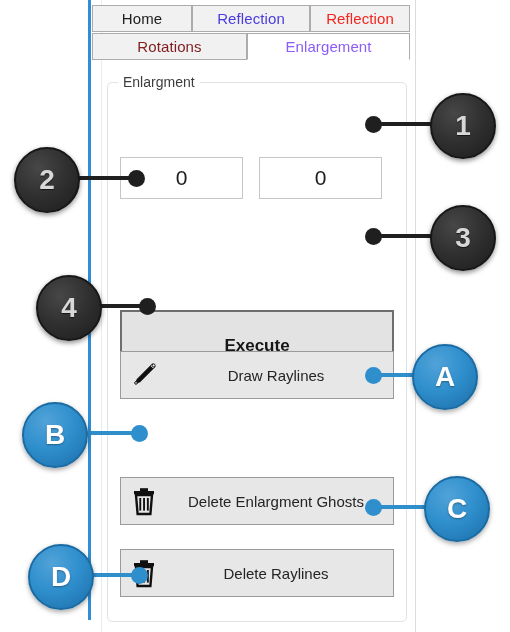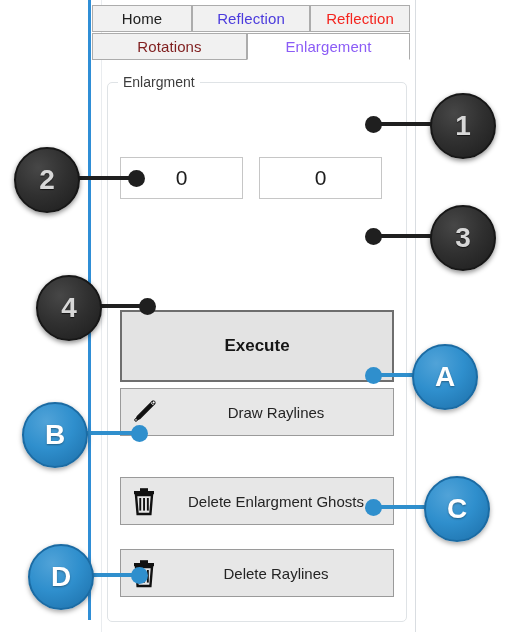--- a/index.html
+++ b/index.html
@@ -186,21 +186,21 @@
   </div>
   <div class="ctl numbox" style="left:259px;top:157px;">
     <span>0</span>
   </div>
 
 
   <div class="ctl bigbtn" style="top:268px;margin-top:42px;">
     <span>Execute</span>
   </div>
 
-  <div class="ctl iconbtn" style="top:351px;margin-top:37px;">
+  <div class="ctl iconbtn" style="top:351px;">
     <span class="glyph">
       <svg width="30" height="30" viewBox="0 0 30 30">
         <path d="M23.5 4.2 L25.8 6.5 L10.6 21.7 L6.4 23.6 L8.3 19.4 Z" fill="#111111" stroke="#111111" stroke-width="1.3" stroke-linejoin="round"></path>
         <path d="M22.2 5.5 L24.5 7.8" stroke="#ffffff" stroke-width="1.4"></path>
         <circle cx="24.6" cy="5.4" r="1.5" fill="#ffffff" stroke="#111111" stroke-width="1"></circle>
         <circle cx="7.0" cy="22.9" r="1.3" fill="#ffffff" stroke="#111111" stroke-width="1"></circle>
       </svg>
     </span>
     <span class="lbl">Draw Raylines</span>
   </div>

